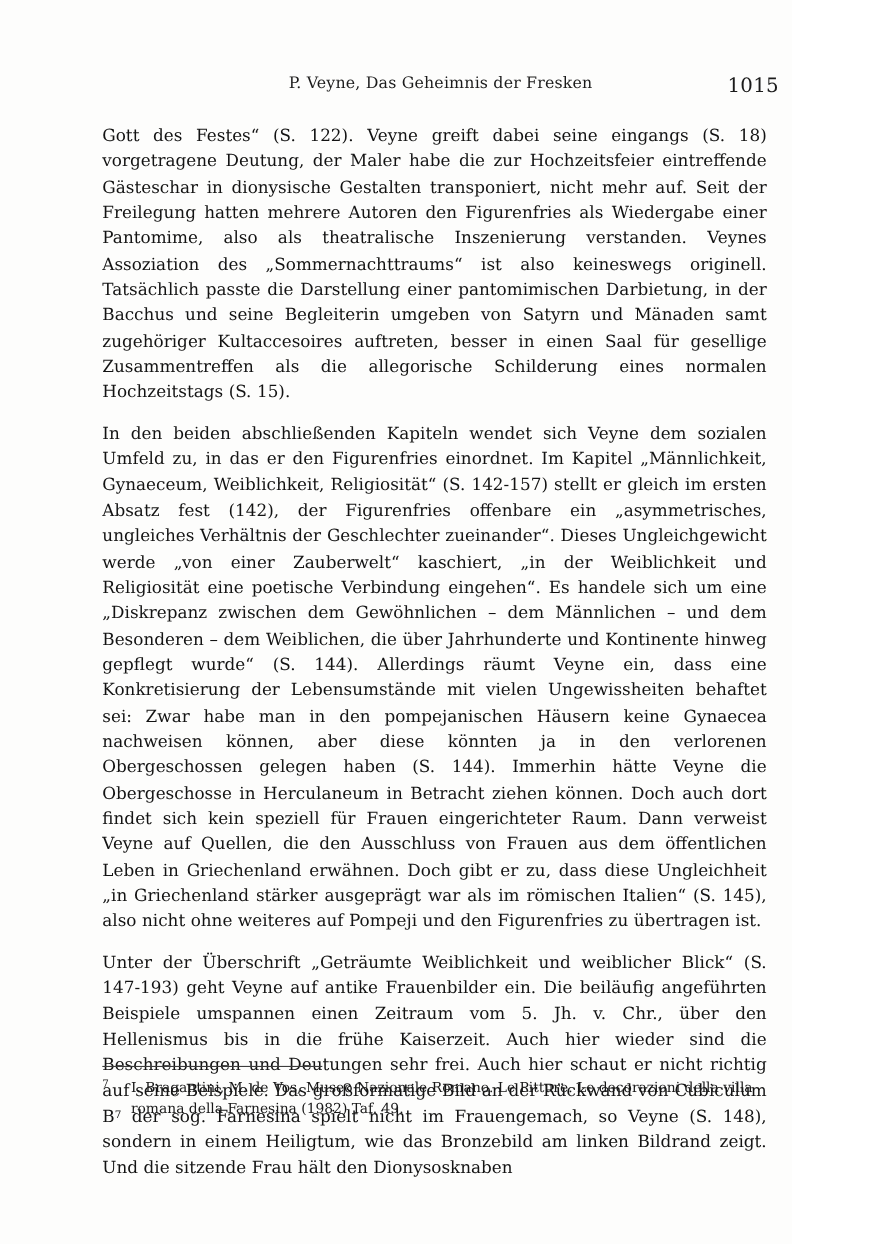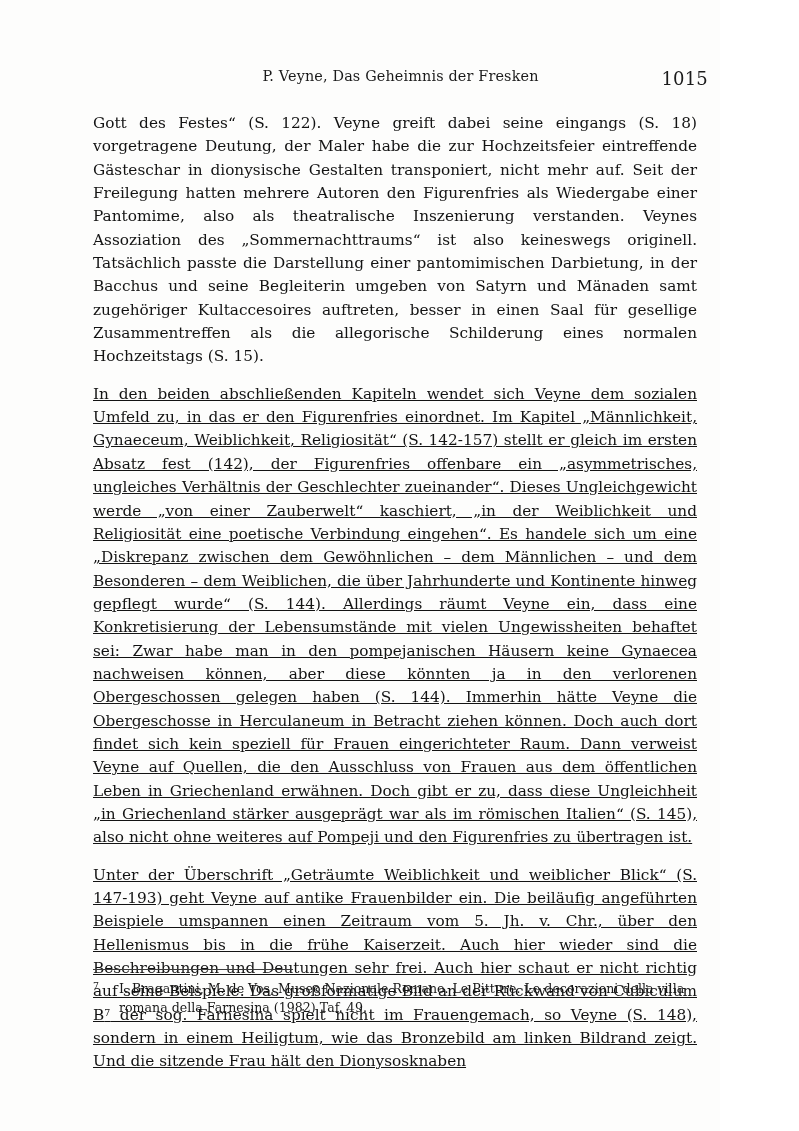--- a/index.html
+++ b/index.html
@@ -67,21 +67,20 @@
     font-size: 15.3px;
     line-height: 23.35px;
     margin: 0 12px 0 0;
     color: #131313;
     hyphens: manual;
     word-spacing: 0.1px;
     text-align-last: left;
   }
   .para + .para {
     margin-top: 14px;
-    text-decoration: underline;
   }
   .para sup {
     font-size: 0.62em;
     vertical-align: 0.42em;
     line-height: 0;
   }
 
   
   .footnote-area {
     position: absolute;

